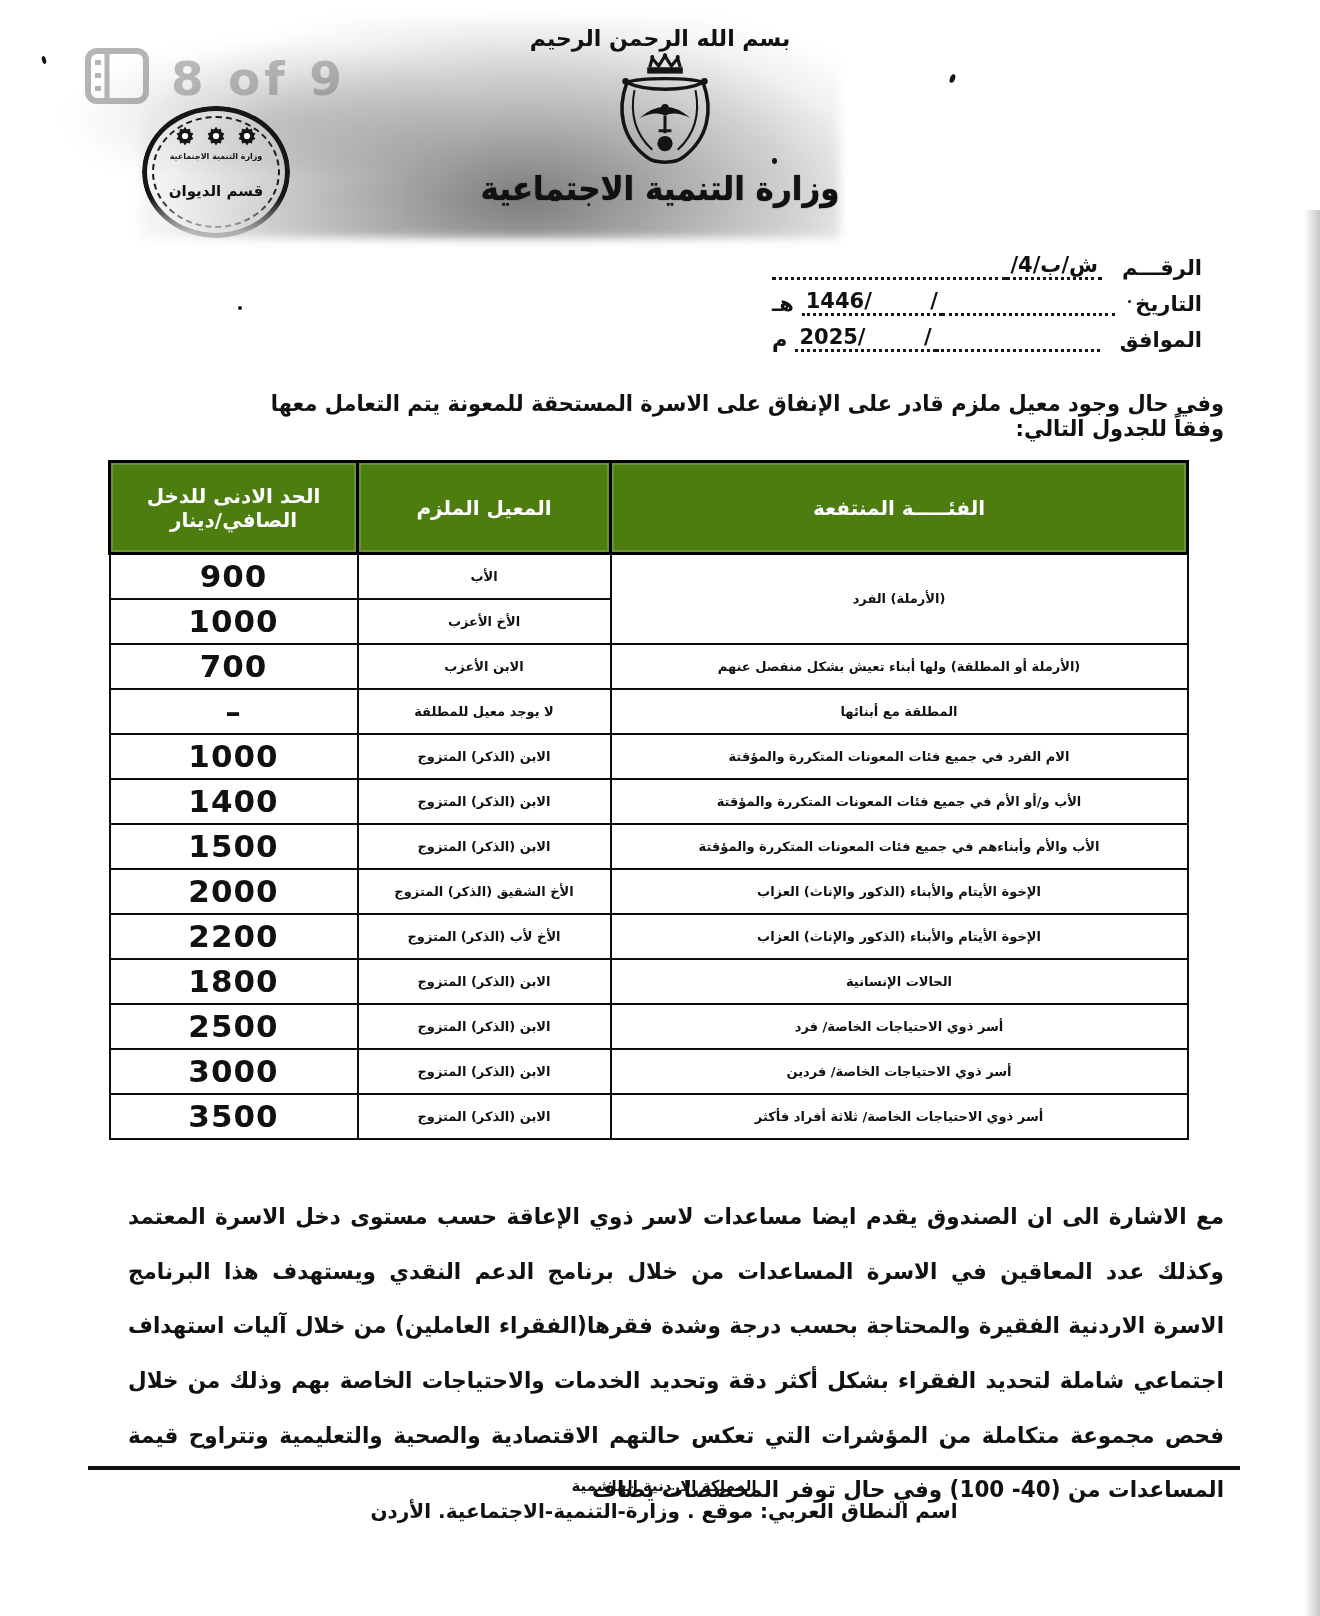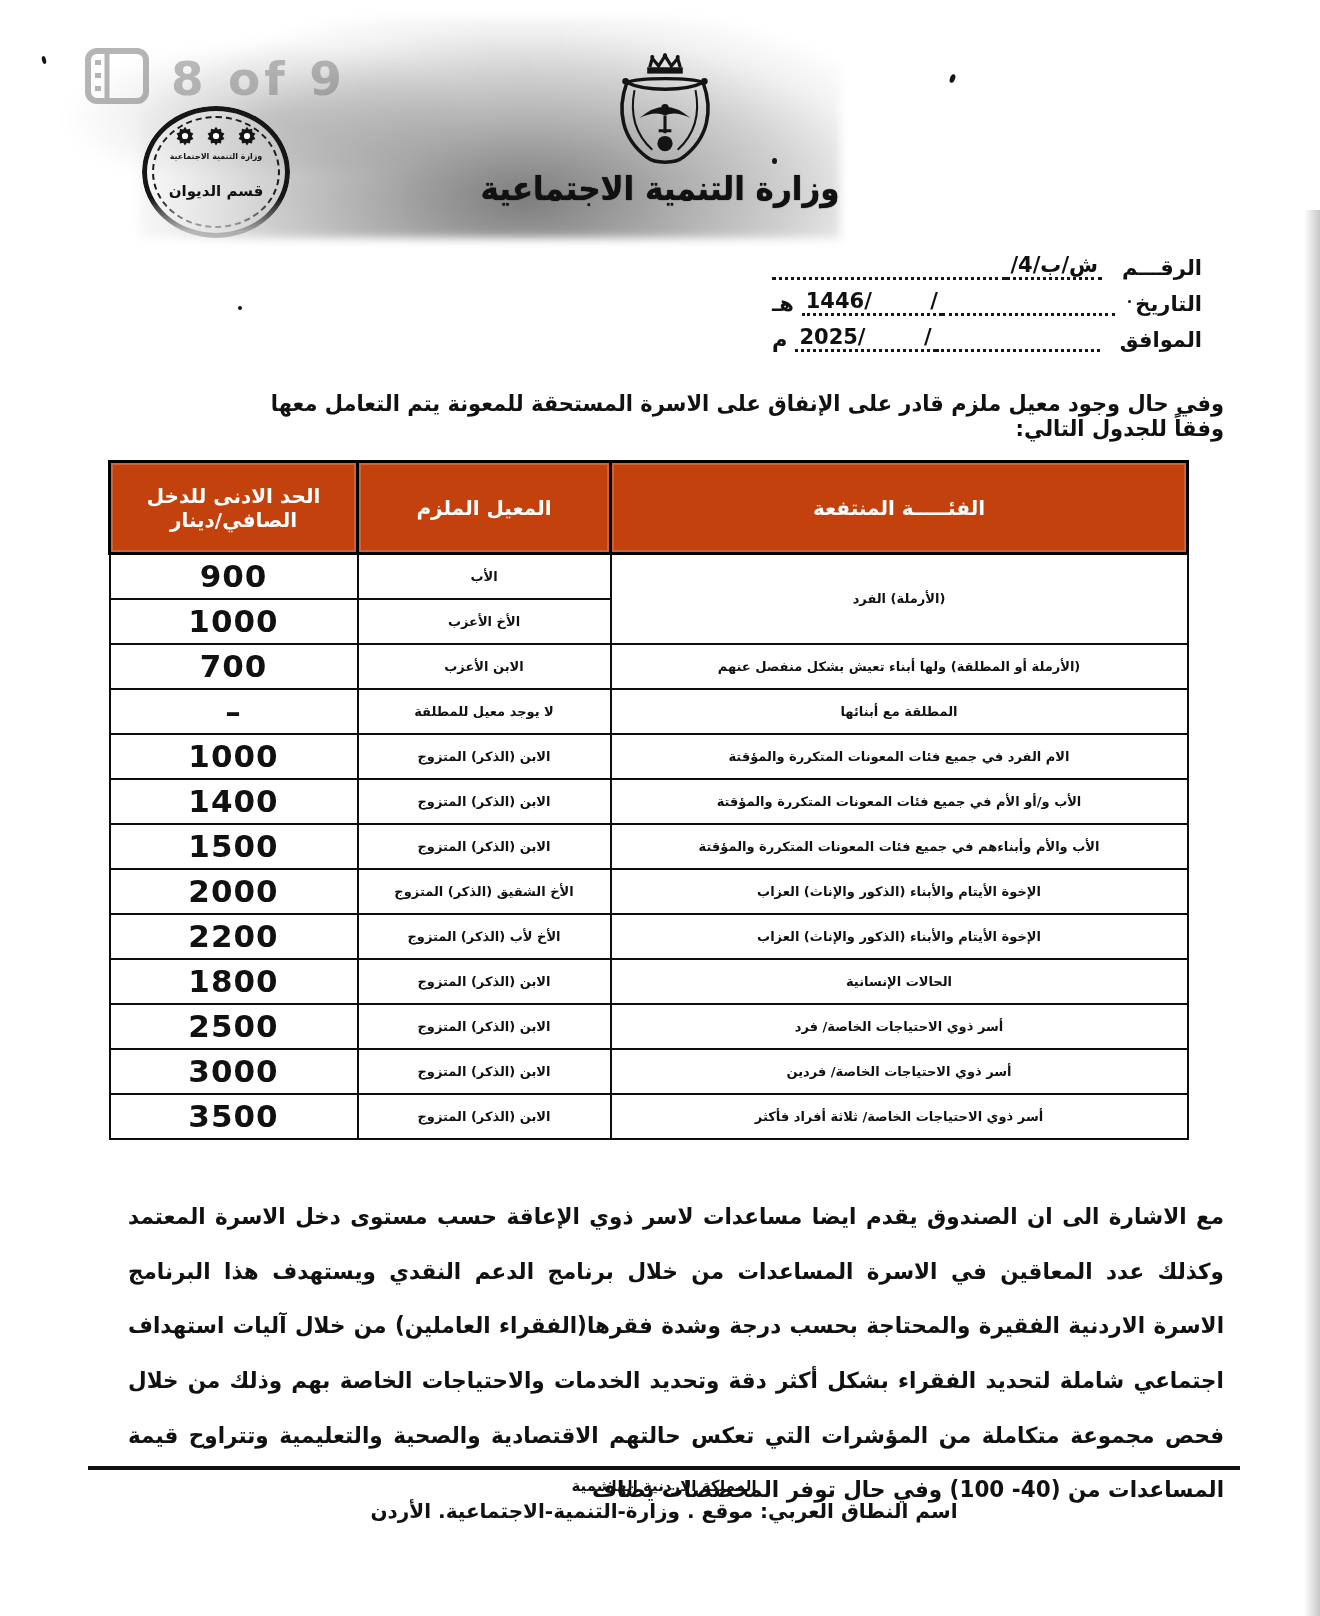--- a/index.html
+++ b/index.html
@@ -71,21 +71,21 @@
   }
   
   table.assist {
     position:absolute; left:108px; top:460px; width:1078px;
     border-collapse:collapse; direction:rtl; table-layout:fixed;
   }
   table.assist col.c-cat { width:577px; }
   table.assist col.c-prov { width:253px; }
   table.assist col.c-inc { width:248px; }
   table.assist th {
-    background:#c2410c; color:#fff; border:3px solid #000;
+    background:#4d7c0f; color:#fff; border:3px solid #000;
     height:92px; font-size:20px; font-weight:800; text-align:center; vertical-align:middle;
     box-shadow:inset 0 0 0 2px rgba(255,255,255,0.18); padding:4px 18px;
   }
   table.assist td {
     border:2.5px solid #0d0d0d; height:45px; text-align:center; vertical-align:middle;
     font-size:13px; font-weight:800; padding:3px 10px;
   }
   table.assist td.inc { font-size:31px; font-weight:700; letter-spacing:1px; }
   
   .closing {
@@ -142,20 +142,21 @@
         </svg>
       <svg width="22" height="22" viewBox="0 0 24 24">
           <path fill="#141414" d="M12 2l2 3 3.5-.8.4 3.6 3.3 1.4-1.9 3 1.9 3-3.3 1.4-.4 3.6-3.5-.8-2 3-2-3-3.5.8-.4-3.6-3.3-1.4 1.9-3-1.9-3 3.3-1.4.4-3.6 3.5.8z"></path>
           <circle cx="12" cy="12" r="3.4" fill="#fff"></circle>
         </svg>
     </div>
     <div class="stamp-line1">وزارة التنمية الاجتماعية</div>
     <div class="stamp-line2">قسم الديوان</div>
   </div>
 
+  <div class="bismillah">بسم الله الرحمن الرحيم</div>
 
   <div class="emblem">
     <svg width="160" height="122" viewBox="0 0 120 96" fill="none" stroke="#141414">
 
       <path d="M48 12 L50 5 L55 11 L60 3 L65 11 L70 5 L72 12" stroke-width="2.5" fill="none"></path>
       <rect x="46" y="12" width="28" height="5" fill="#141414" stroke="none"></rect>
       <circle cx="50" cy="4" r="1.6" fill="#141414" stroke="none"></circle>
       <circle cx="60" cy="2.5" r="1.6" fill="#141414" stroke="none"></circle>
       <circle cx="70" cy="4" r="1.6" fill="#141414" stroke="none"></circle>
 

